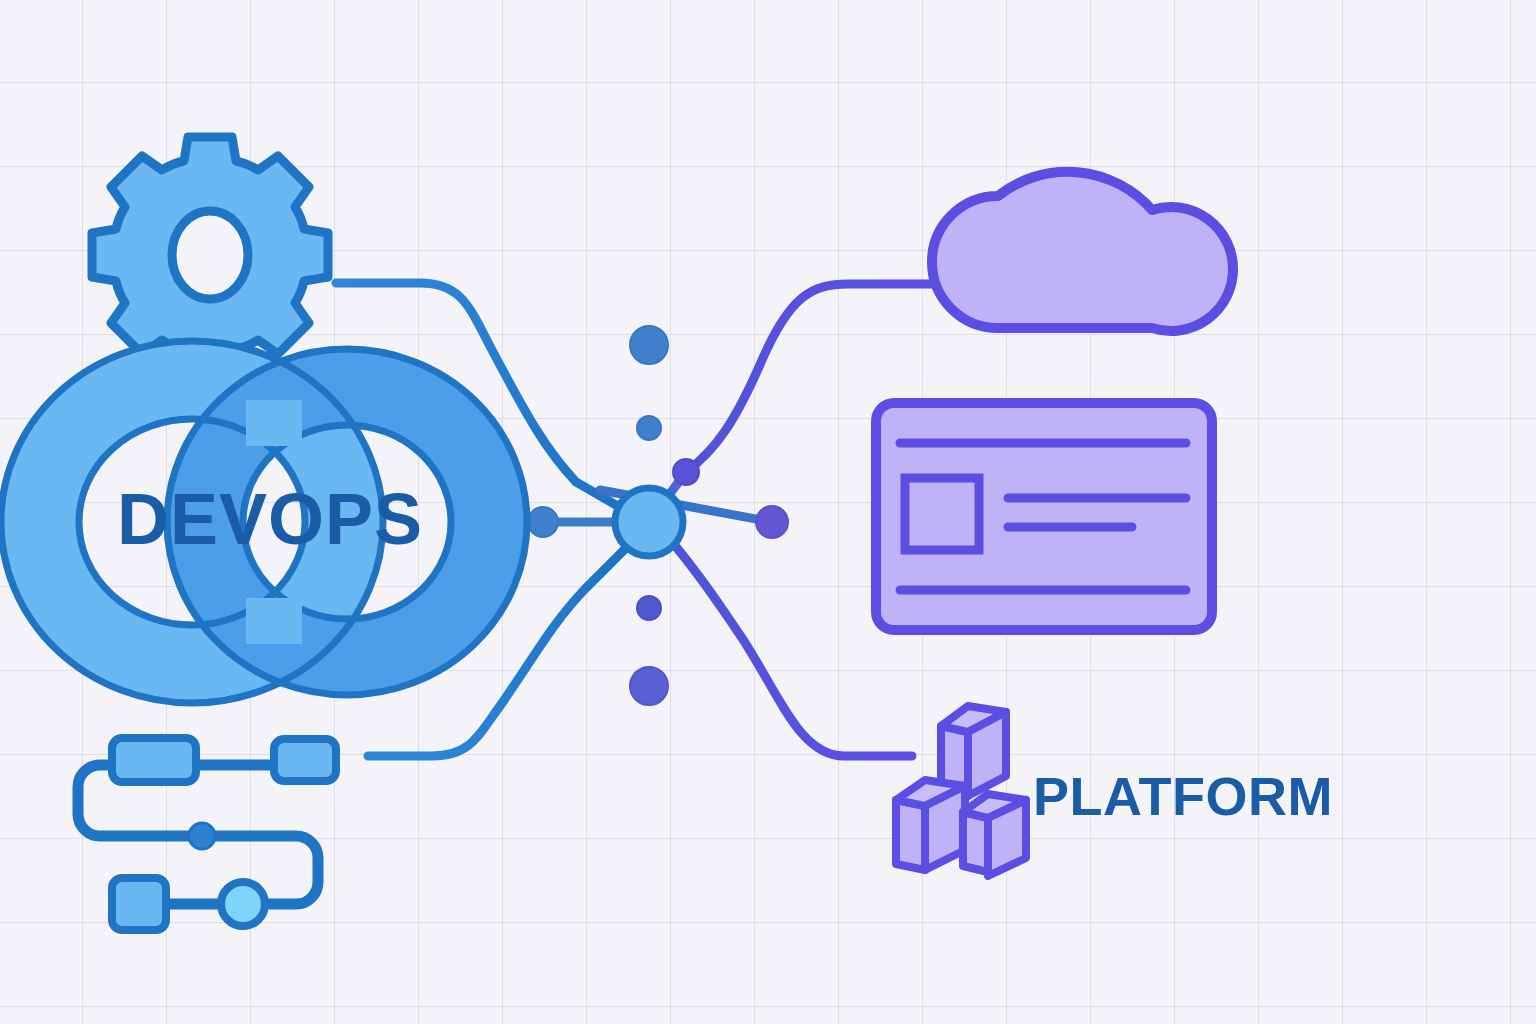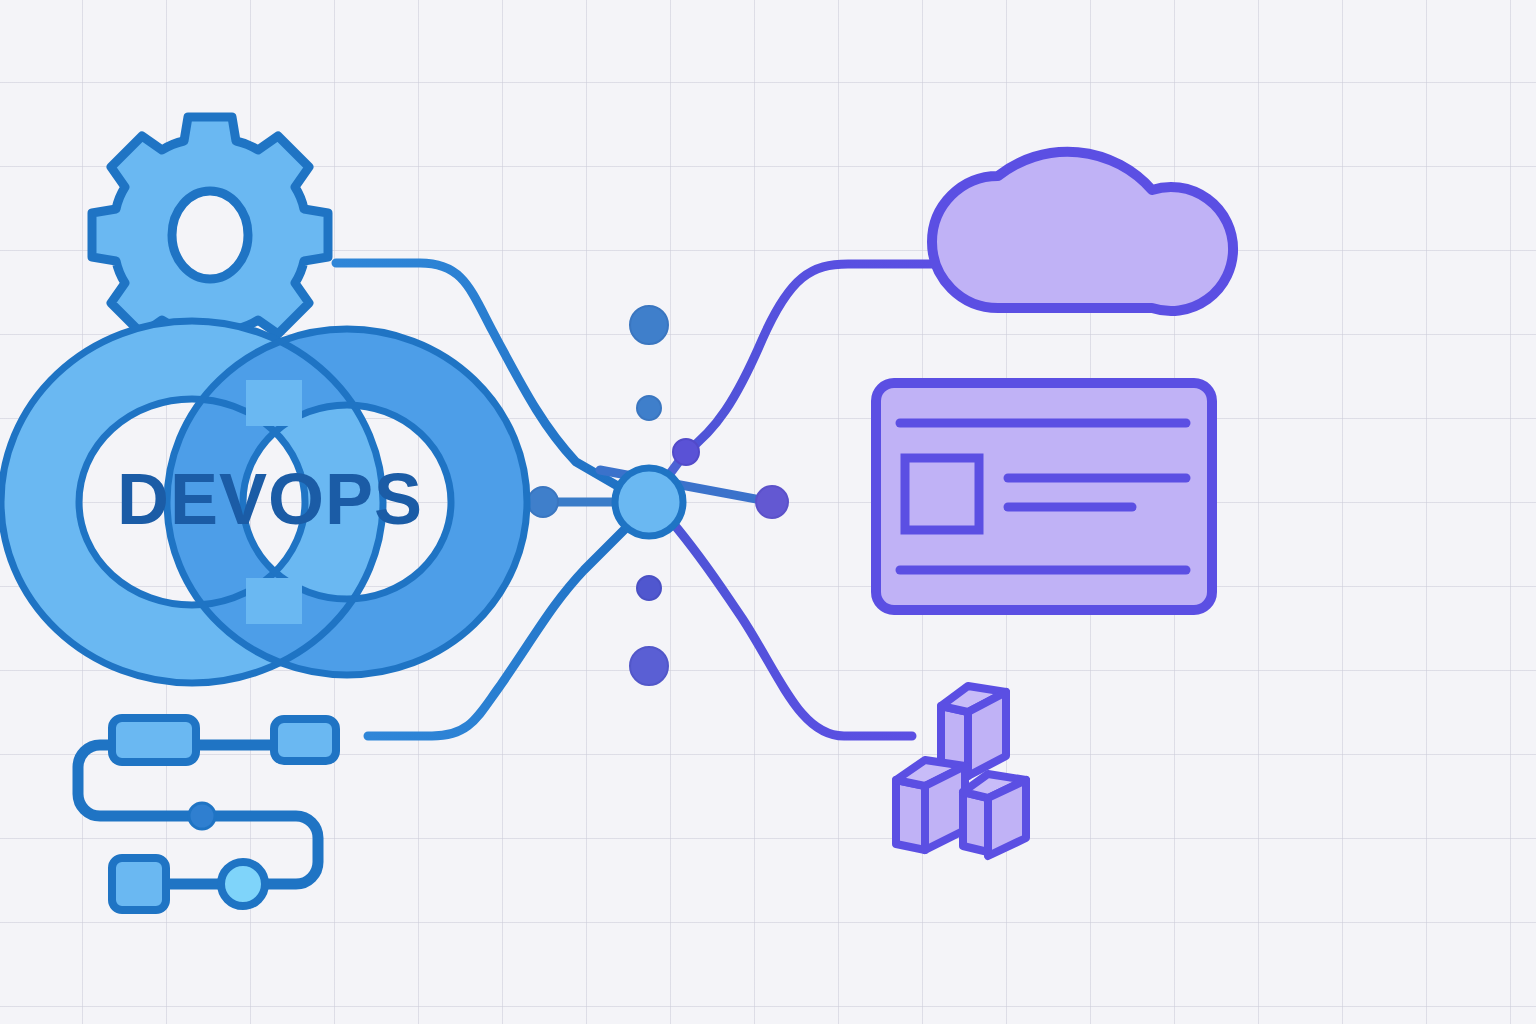--- a/index.html
+++ b/index.html
@@ -27,20 +27,21 @@
       linear-gradient(to bottom, rgba(203,203,216,0.55) 1px, transparent 1px);
     background-size: 84px 84px;
     background-position: -2px -2px;
     pointer-events: none;
     z-index: 0;
   }
   #scene {
     position: absolute;
     inset: 0;
     z-index: 1;
+    margin-top: 20px;
   }
   svg.layer {
     position: absolute;
     top: 0;
     left: 0;
     width: 1536px;
     height: 1024px;
     display: block;
   }
   .pe-text {
@@ -196,16 +197,17 @@
       </g>
 
       <g>
         <path d="M 963,792 L 963,846 L 988,852 L 988,798 Z" fill="#c0b2f6" stroke="#5b4fe3" stroke-width="8" stroke-linejoin="round"></path>
         <path d="M 963,792 L 988,774 L 1026,780 L 988,798 Z" fill="#c8bcf8" stroke="#5b4fe3" stroke-width="8" stroke-linejoin="round"></path>
         <path d="M 988,798 L 1026,780 L 1026,838 L 988,856 Z" fill="#c0b2f6" stroke="#5b4fe3" stroke-width="8" stroke-linejoin="round"></path>
       </g>
     </svg>
 
     <div class="pe-text">
+      <span class="ln">PLATFORM</span>
     </div>
 
   </div>
 </div>
 
 </body></html>

